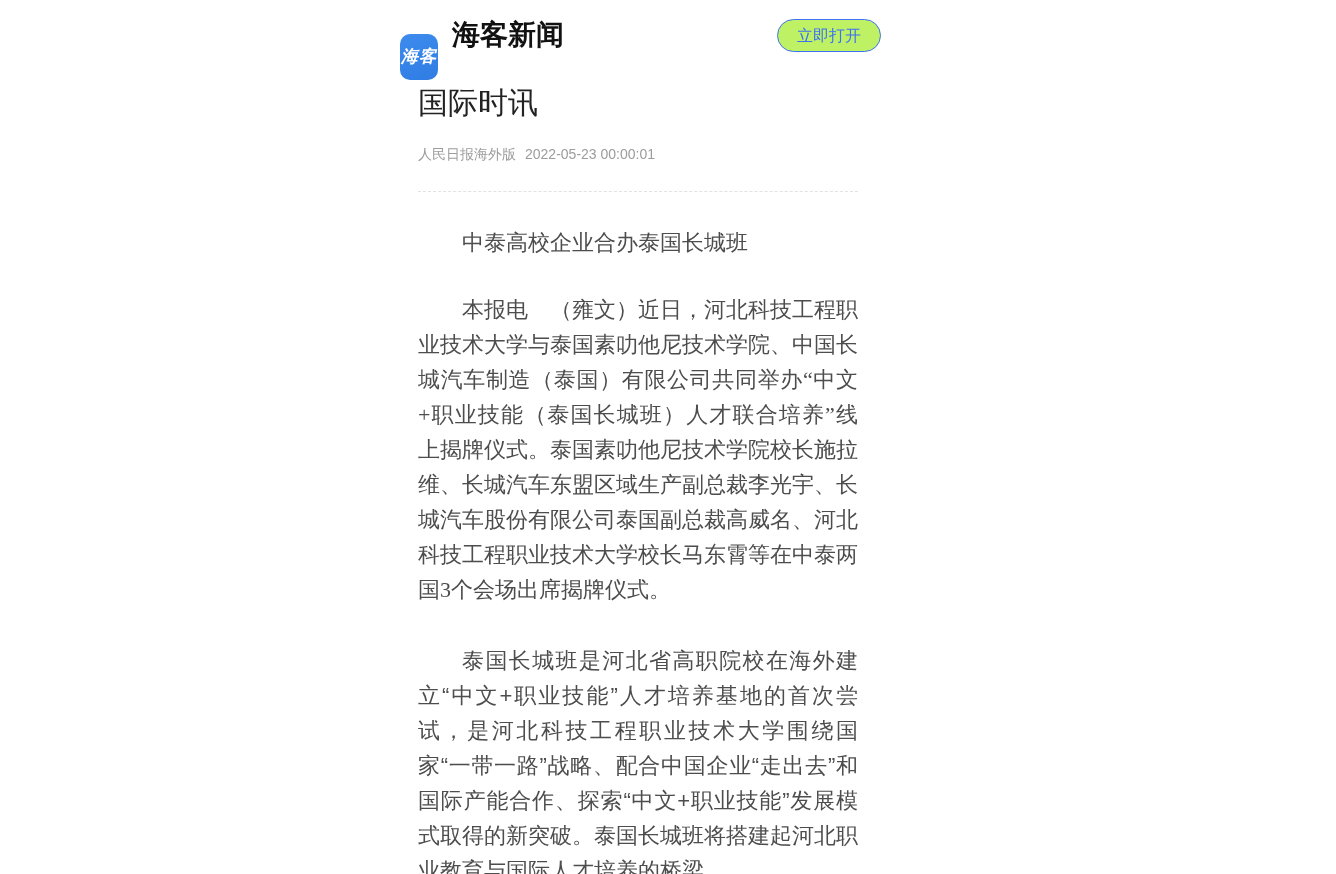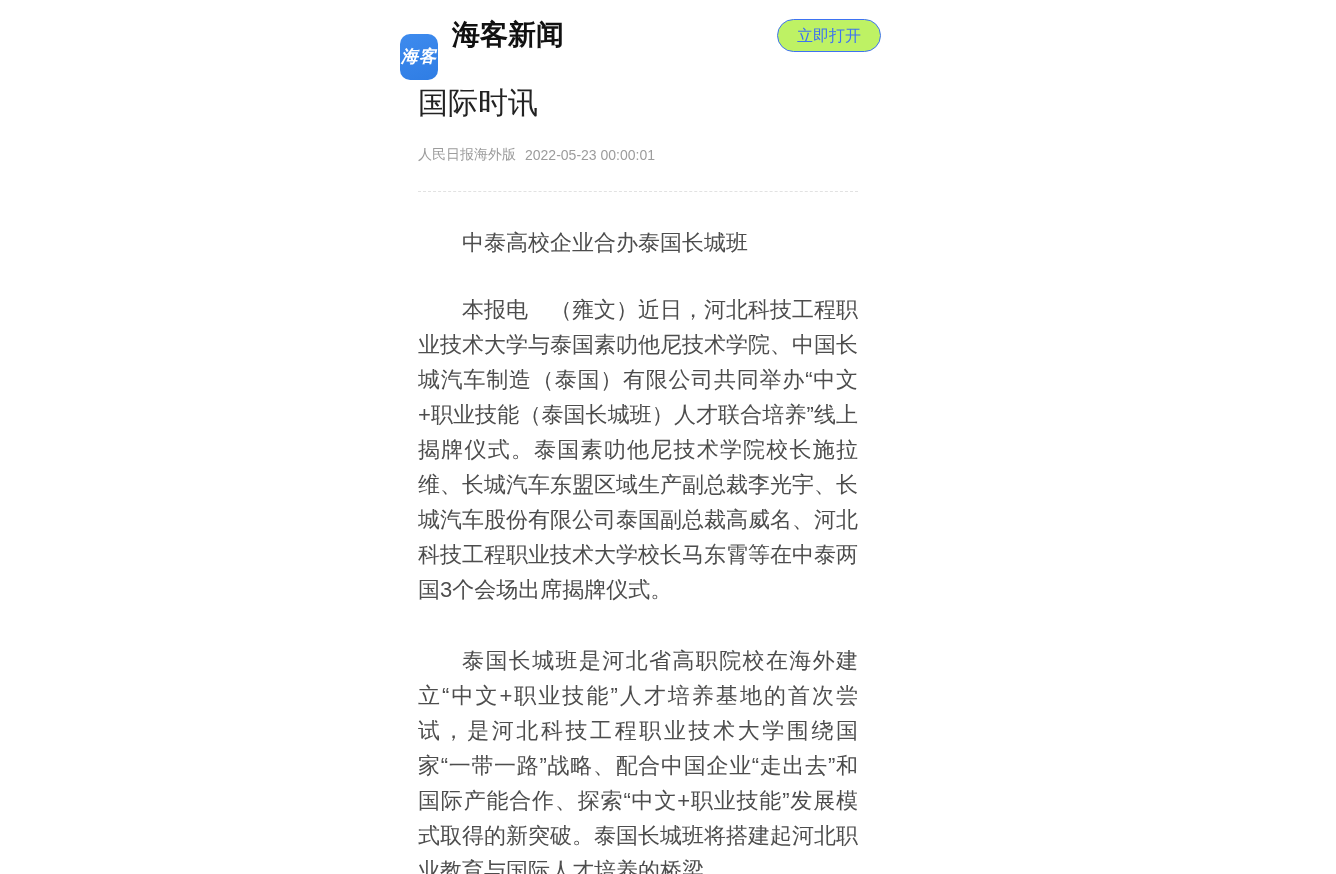--- a/index.html
+++ b/index.html
@@ -81,37 +81,37 @@
     font-weight: 500;
     color: var(--title-text, #222222);
     line-height: 38px;
   }
   .article-meta {
     margin-top: 24px;
     font-size: 14px;
     color: var(--meta-text, #9c9c9c);
     display: flex;
     gap: 9px;
-    align-items: center;
+    align-items: flex-start;
   }
   .divider {
     margin-top: 27px;
     border: 0;
     border-top: 1px dashed var(--divider, #e2e2e2);
     height: 0;
   }
   .article-body p {
     font-size: 22px;
     line-height: 35px;
     color: var(--body-text, #4d4d4d);
     text-indent: 2em;
     text-align: justify;
   }
   .article-subtitle { margin-top: 33px; }
-  .article-para-1 { margin-top: 32px; }
+  .article-para-1 { margin-top: 32px; font-family: Liberation Serif, serif; }
   .article-para-2 { margin-top: 36px; }
 </style>
 </head>
 <body>
 
 <div class="app-wrapper">
 
   <div class="header-bar">
     <div class="app-logo">
       <span>海客</span>

